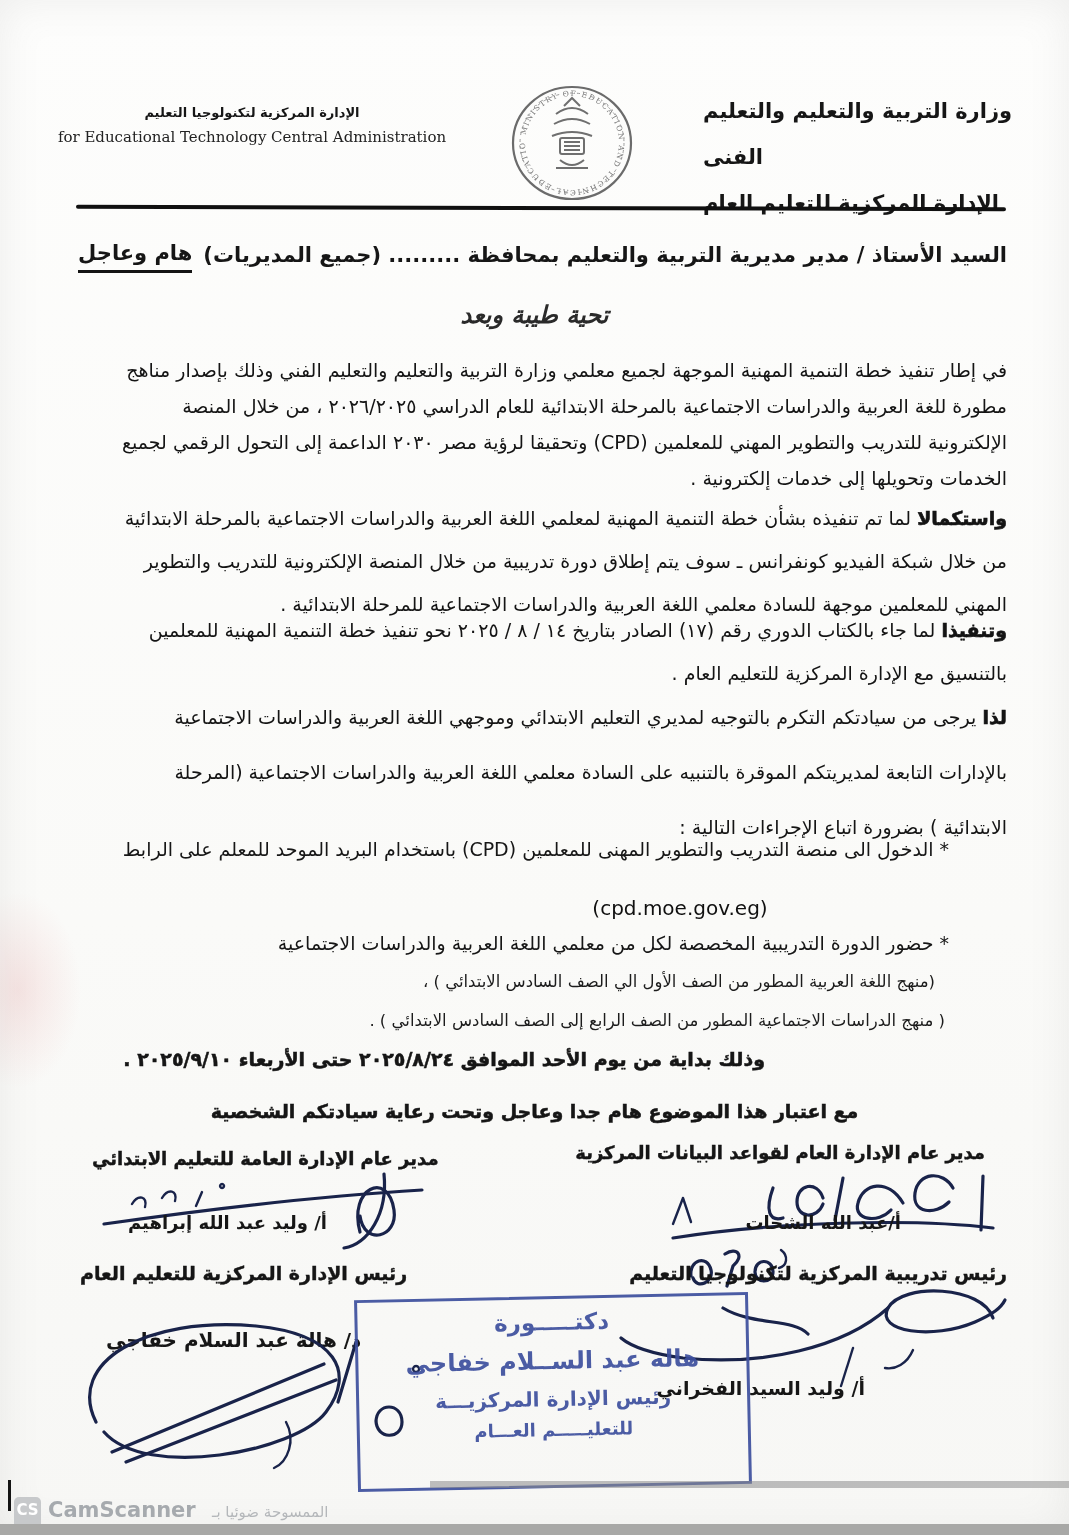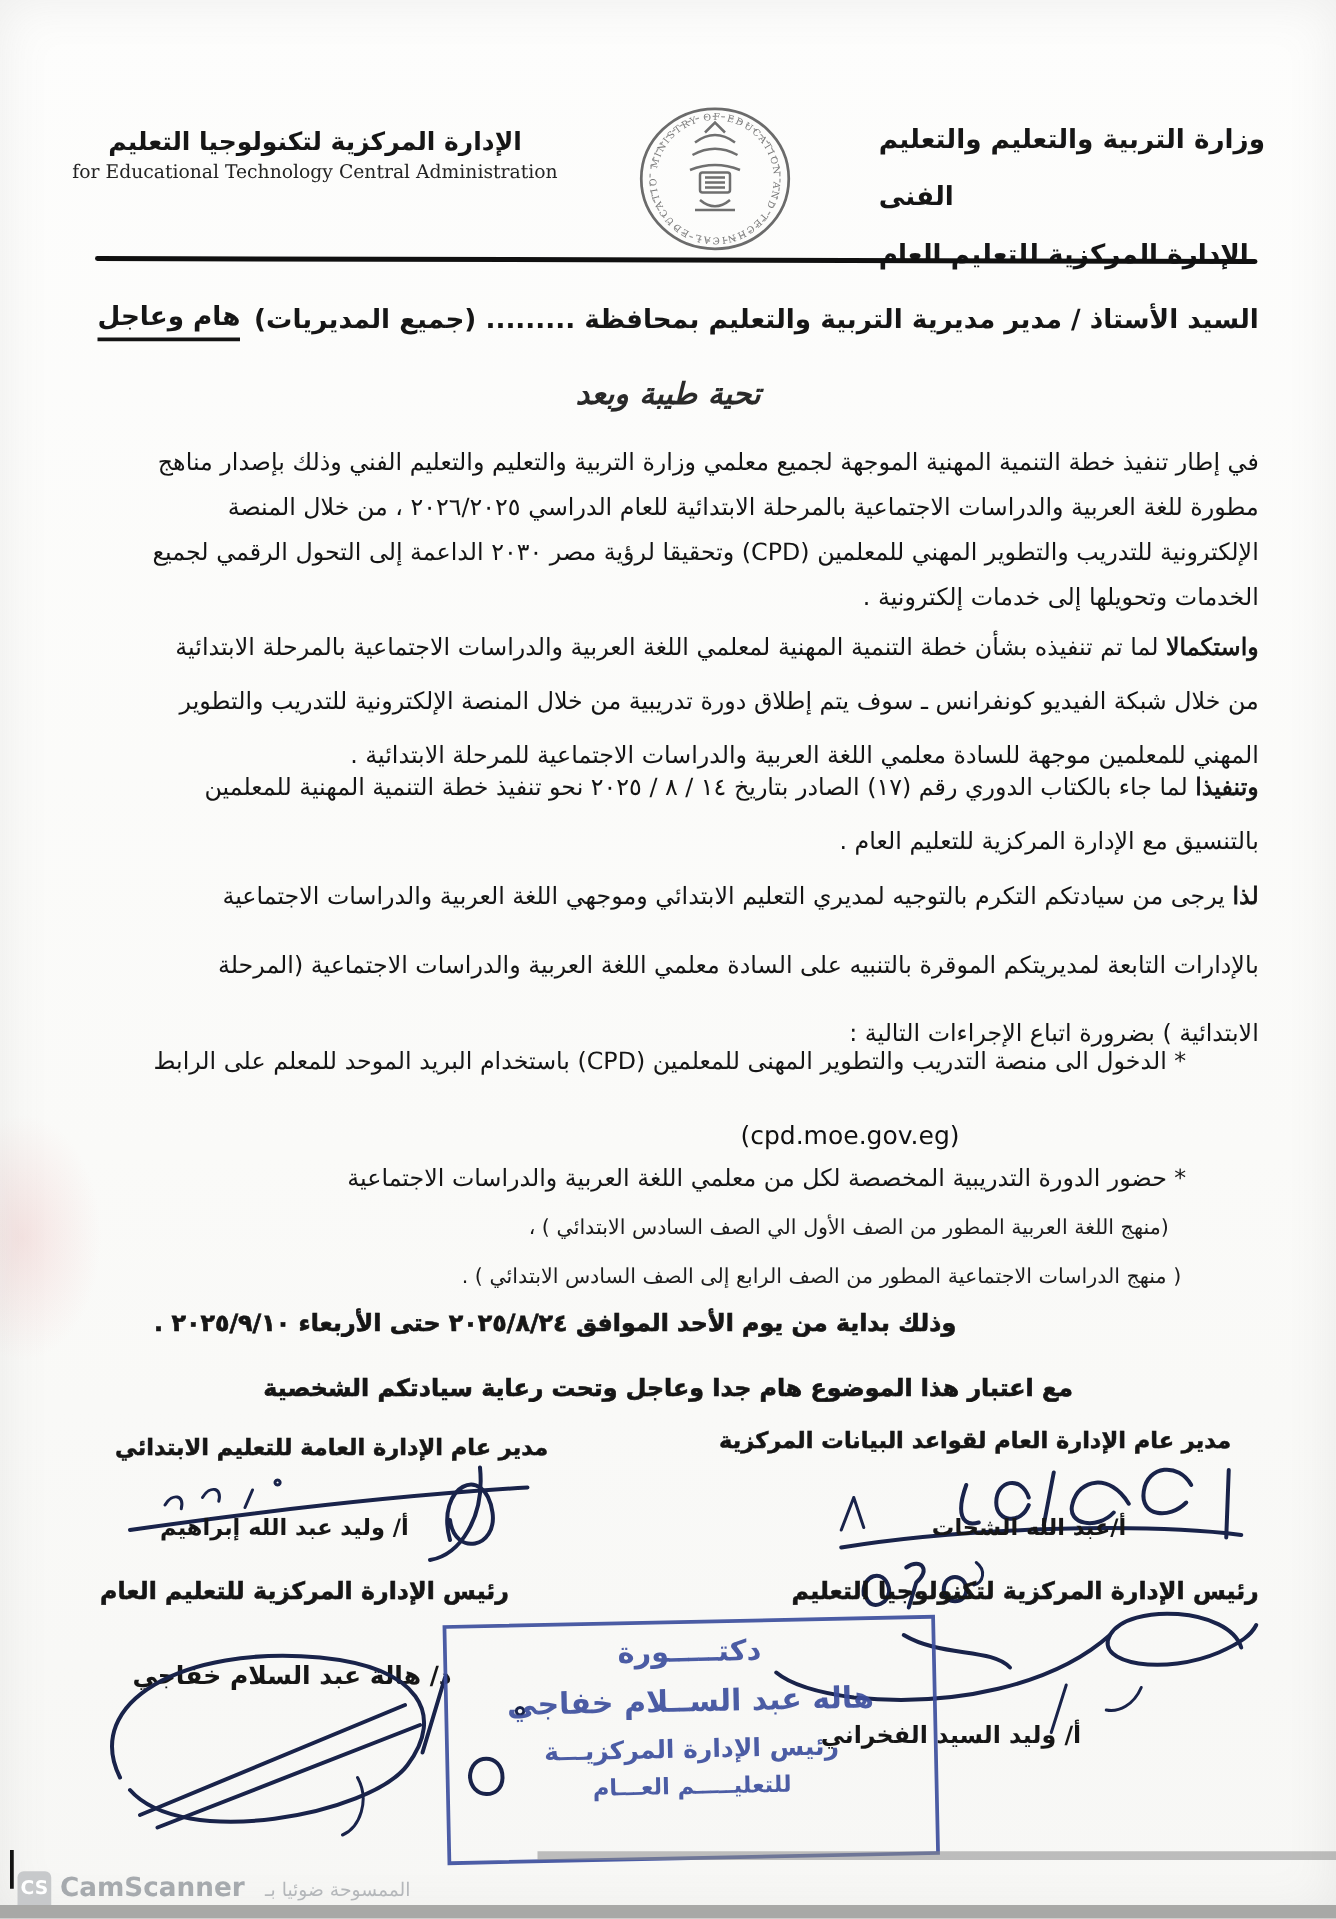--- a/index.html
+++ b/index.html
@@ -12,31 +12,31 @@
       radial-gradient(90px 140px at 18px 990px, rgba(232,170,170,.28), rgba(232,170,170,0) 70%),
       linear-gradient(180deg,#fdfdfc 0%, #fafaf8 60%, #f7f7f5 100%);
     box-shadow: inset 0 0 40px rgba(120,120,120,.12);
     overflow:hidden;
     color:#161616;
   }
   .abs{position:absolute;}
   
   .hdr-right{top:88px;right:46px;width:320px;text-align:left;font-size:21px;font-weight:bold;line-height:46px;direction:rtl;}
   .hdr-left{top:98px;left:52px;width:400px;text-align:center;direction:rtl;}
-  .hdr-left .ar{font-size:20px;font-weight:bold;line-height:30px;}
+  .hdr-left .ar{font-size:13px;font-weight:bold;line-height:30px;}
   .hdr-left .en{direction:ltr;font-family:"DejaVu Serif","Liberation Serif",serif;font-size:15px;font-weight:normal;color:#222;}
   .seal{top:80px;left:490px;width:164px;height:130px;}
   .divider{top:206px;left:76px;width:930px;height:4px;background:#101010;border-radius:3px;transform:rotate(.15deg);}
   
   .to-line{top:243px;right:62px;font-size:21px;font-weight:bold;direction:rtl;white-space:nowrap;}
   .urgent{top:241px;left:78px;font-size:21px;font-weight:bold;direction:rtl;border-bottom:3px solid #141414;padding-bottom:5px;}
   .greeting{top:300px;left:0;right:0;text-align:center;font-family:"DejaVu Serif","Liberation Serif",serif;font-style:italic;font-size:24px;font-weight:bold;color:#2a2a2a;}
   
   .para{right:62px;width:946px;direction:rtl;text-align:right;font-size:19px;white-space:pre-line;color:#141414;}
-  .lead{font-weight:normal;-webkit-text-stroke:.6px #111;}
+  .lead{font-weight:bold;-webkit-text-stroke:.6px #111;}
   .p1{top:352px;line-height:36px;}
   .p2{top:497px;line-height:43px;}
   .p3{top:609px;line-height:43px;}
   .p4{top:690px;line-height:55px;}
   .bullet{direction:rtl;text-align:right;font-size:19px;white-space:pre-line;}
   .b1{top:838px;right:120px;left:60px;}
   .link-line{top:860px;left:540px;width:280px;text-align:center;direction:ltr;font-size:20px;color:#101010;margin-top:36px;}
   .b2{top:932px;right:120px;left:60px;}
   .note{direction:rtl;text-align:right;font-size:16.5px;color:#1c1c1c;}
   .n1{top:972px;right:134px;}
@@ -167,21 +167,21 @@
   <svg class="abs" style="top:1162px;left:92px;width:340px;height:90px;" viewBox="0 0 340 90">
     <path class="ink" d="M12,62 C110,48 230,34 330,28"></path>
     <path class="ink" d="M268,70 c-12,-44 28,-62 34,-22 c4,28 -30,36 -34,6"></path>
     <path class="ink" d="M292,12 C296,52 276,82 252,86"></path>
     <path class="ink-thin" d="M40,42 c6,-10 16,-8 13,3"></path>
     <path class="ink-thin" d="M70,36 c6,-10 16,-8 13,3"></path>
     <path class="ink-thin" d="M110,30 l-6,14 M130,26 a2,2 0 1 1 .1,0"></path>
   </svg>
   <div class="abs sig-name n-r1l">أ/ وليد عبد الله إبراهيم</div>
 
-  <div class="abs sig-title t-r2r">رئيس الإدارة المركزية لتكنولوجيا التعليم</div>
+  <div class="abs sig-title t-r2r">رئيس تدريبية المركزية لتكنولوجيا التعليم</div>
   <svg class="abs" style="top:1278px;right:56px;width:410px;height:115px;" viewBox="0 0 410 115">
     <path class="ink" d="M390,40 C380,8 300,4 285,30 C272,54 330,62 372,44 C390,36 398,30 402,22"></path>
     <path class="ink" d="M285,30 C240,70 160,88 80,80 C50,76 30,70 18,60"></path>
     <path class="ink" d="M120,30 C150,48 190,40 205,56"></path>
     <path class="ink-thin" d="M250,70 L238,108"></path>
     <path class="ink-thin" d="M310,72 c-6,14 -18,20 -28,18"></path>
   </svg>
   <div class="abs sig-name n-r2r">أ/ وليد السيد الفخراني</div>
 
   <div class="abs sig-title t-r2l">رئيس الإدارة المركزية للتعليم العام</div>

